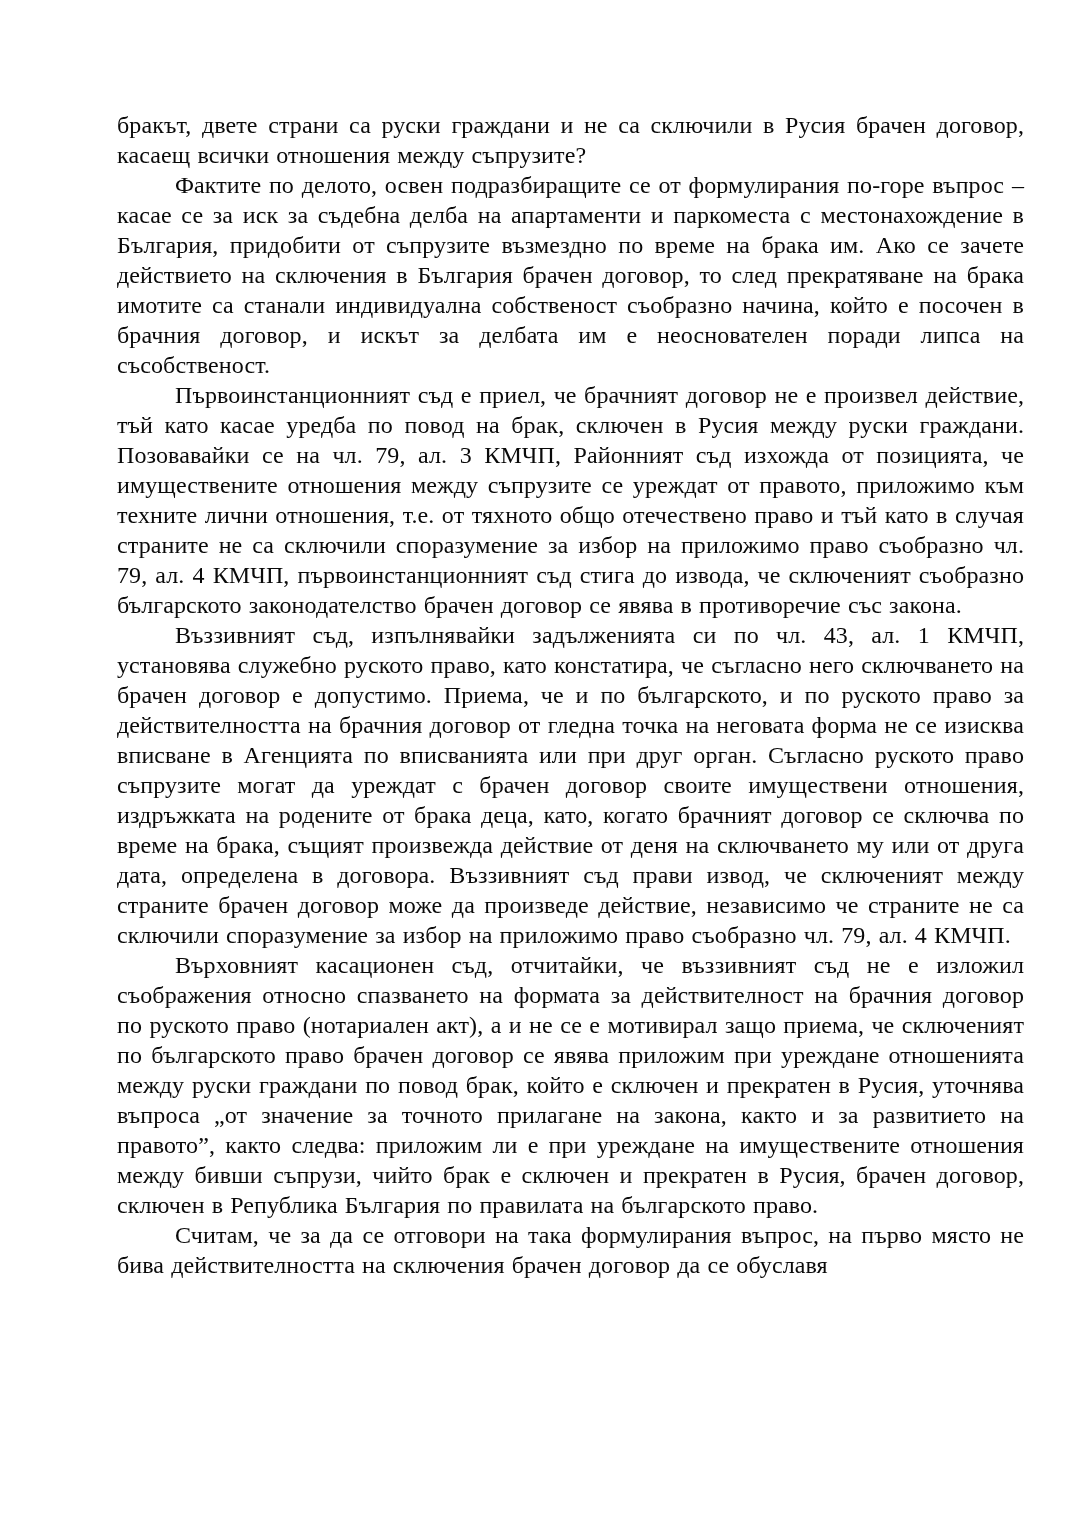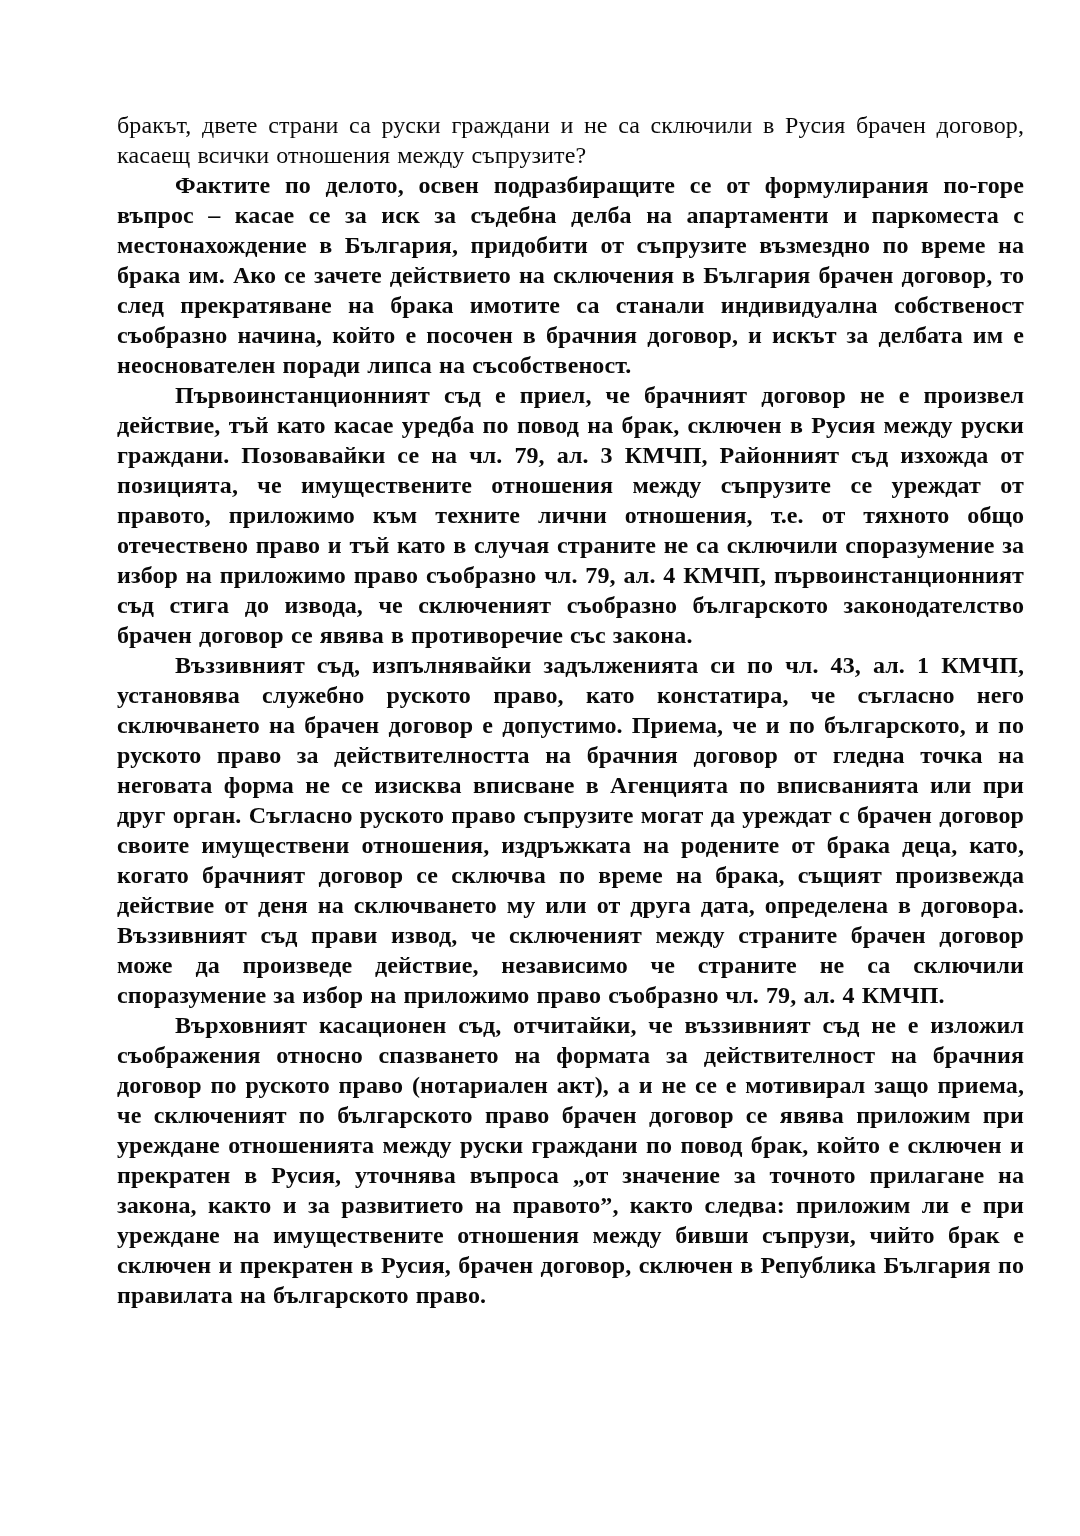--- a/index.html
+++ b/index.html
@@ -25,33 +25,33 @@
   .body-text p {
     margin: 0;
     font-size: 24px;
     line-height: 30px;
     text-align: justify;
     letter-spacing: 0.1px;
     word-spacing: 1px;
   }
   .body-text p.indent {
     text-indent: 58px;
-    font-weight: bold;
   }
   .page-footer {
     margin-top: 50px;
     text-align: center;
     font-size: 24px;
     line-height: 30px;
   }
 </style>
 </head>
 <body>
 
 <div class="page">
   <div class="body-text">
     <p>бракът, двете страни са руски граждани и не са сключили в Русия брачен договор, касаещ всички отношения между съпрузите?</p>
     <p class="indent">Фактите по делото, освен подразбиращите се от формулирания по-горе въпрос – касае се за иск за съдебна делба на апартаменти и паркоместа с местонахождение в България, придобити от съпрузите възмездно по време на брака им. Ако се зачете действието на сключения в България брачен договор, то след прекратяване на брака имотите са станали индивидуална собственост съобразно начина, който е посочен в брачния договор, и искът за делбата им е неоснователен поради липса на съсобственост.</p>
     <p class="indent">Първоинстанционният съд е приел, че брачният договор не е произвел действие, тъй като касае уредба по повод на брак, сключен в Русия между руски граждани. Позовавайки се на чл. 79, ал. 3 КМЧП, Районният съд изхожда от позицията, че имуществените отношения между съпрузите се уреждат от правото, приложимо към техните лични отношения, т.е. от тяхното общо отечествено право и тъй като в случая страните не са сключили споразумение за избор на приложимо право съобразно чл. 79, ал. 4 КМЧП, първоинстанционният съд стига до извода, че сключеният съобразно българското законодателство брачен договор се явява в противоречие със закона.</p>
     <p class="indent">Въззивният съд, изпълнявайки задълженията си по чл. 43, ал. 1 КМЧП, установява служебно руското право, като констатира, че съгласно него сключването на брачен договор е допустимо. Приема, че и по българското, и по руското право за действителността на брачния договор от гледна точка на неговата форма не се изисква вписване в Агенцията по вписванията или при друг орган. Съгласно руското право съпрузите могат да уреждат с брачен договор своите имуществени отношения, издръжката на родените от брака деца, като, когато брачният договор се сключва по време на брака, същият произвежда действие от деня на сключването му или от друга дата, определена в договора. Въззивният съд прави извод, че сключеният между страните брачен договор може да произведе действие, независимо че страните не са сключили споразумение за избор на приложимо право съобразно чл. 79, ал. 4 КМЧП.</p>
     <p class="indent">Върховният касационен съд, отчитайки, че въззивният съд не е изложил съображения относно спазването на формата за действителност на брачния договор по руското право (нотариален акт), а и не се е мотивирал защо приема, че сключеният по българското право брачен договор се явява приложим при уреждане отношенията между руски граждани по повод брак, който е сключен и прекратен в Русия, уточнява въпроса „от значение за точното прилагане на закона, както и за развитието на правото”, както следва: приложим ли е при уреждане на имуществените отношения между бивши съпрузи, чийто брак е сключен и прекратен в Русия, брачен договор, сключен в Република България по правилата на българското право.</p>
+    <p class="indent">Считам, че за да се отговори на така формулирания въпрос, на първо място не бива действителността на сключения брачен договор да се обуславя</p>
   </div>
 </div>
 
 </body></html>

